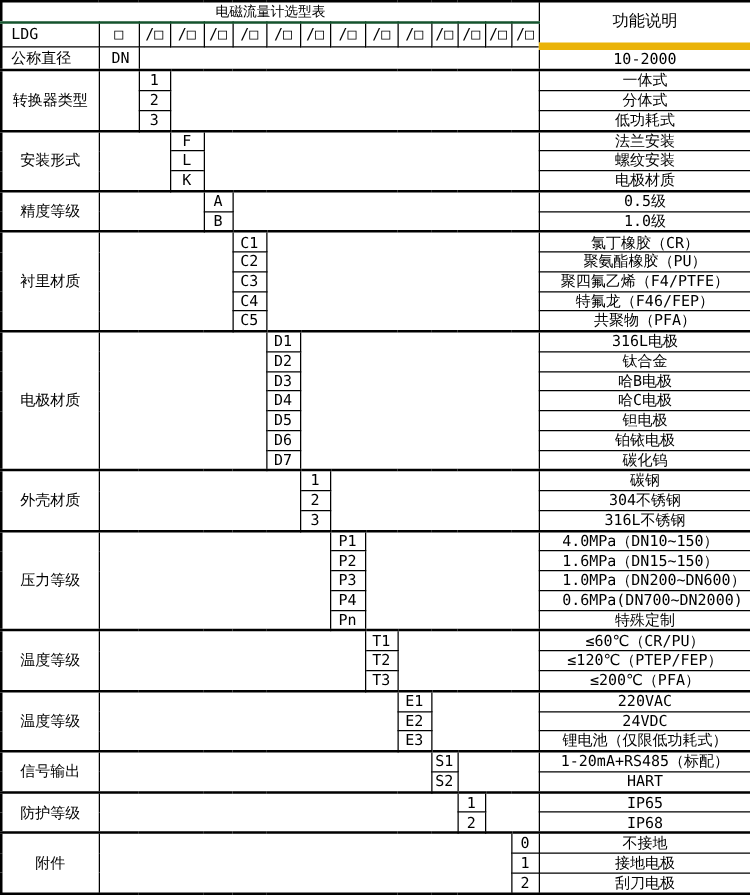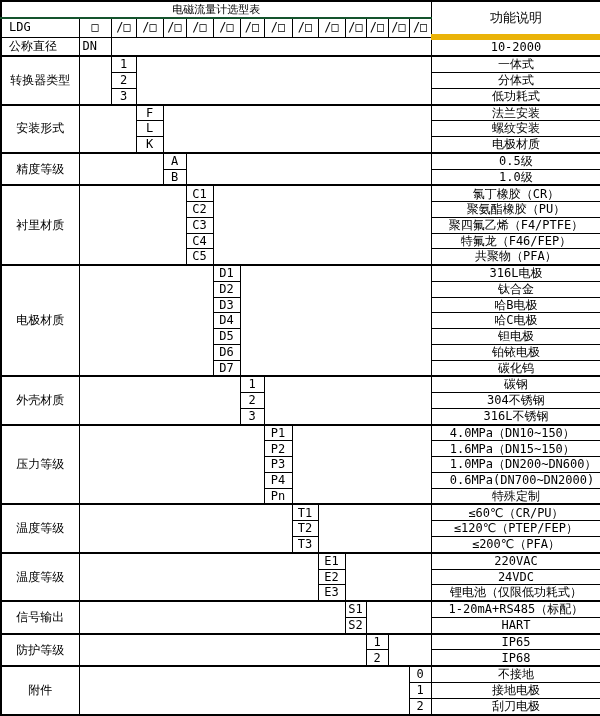--- a/index.html
+++ b/index.html
@@ -13,21 +13,21 @@
   td{
     border:1px solid #000;
     padding:0;margin:0;
     text-align:center;vertical-align:middle;
     overflow:hidden;white-space:nowrap;
     line-height:1.05;
   }
   td.title{font-size:11px;border-bottom:2px solid #14532d;}
   td.funchdr{font-size:13px;border-bottom:6px solid #eab308;}
   td.lleft{text-align:left;padding-left:7px;margin-left:15px;}
-  td.dn{text-align:left;padding-left:3px;margin-top:20px;}
+  td.dn{text-align:center;padding-left:3px;margin-top:20px;}
   td.left{text-align:left;padding-left:18px;}
   tr.gtop td{border-top:2px solid #000;}
   tr.ldg td{border-top:2px solid #000;}
 </style>
 </head>
 <body>
 
 <table class="sel">
   <colgroup>
     <col style="width:78px">

